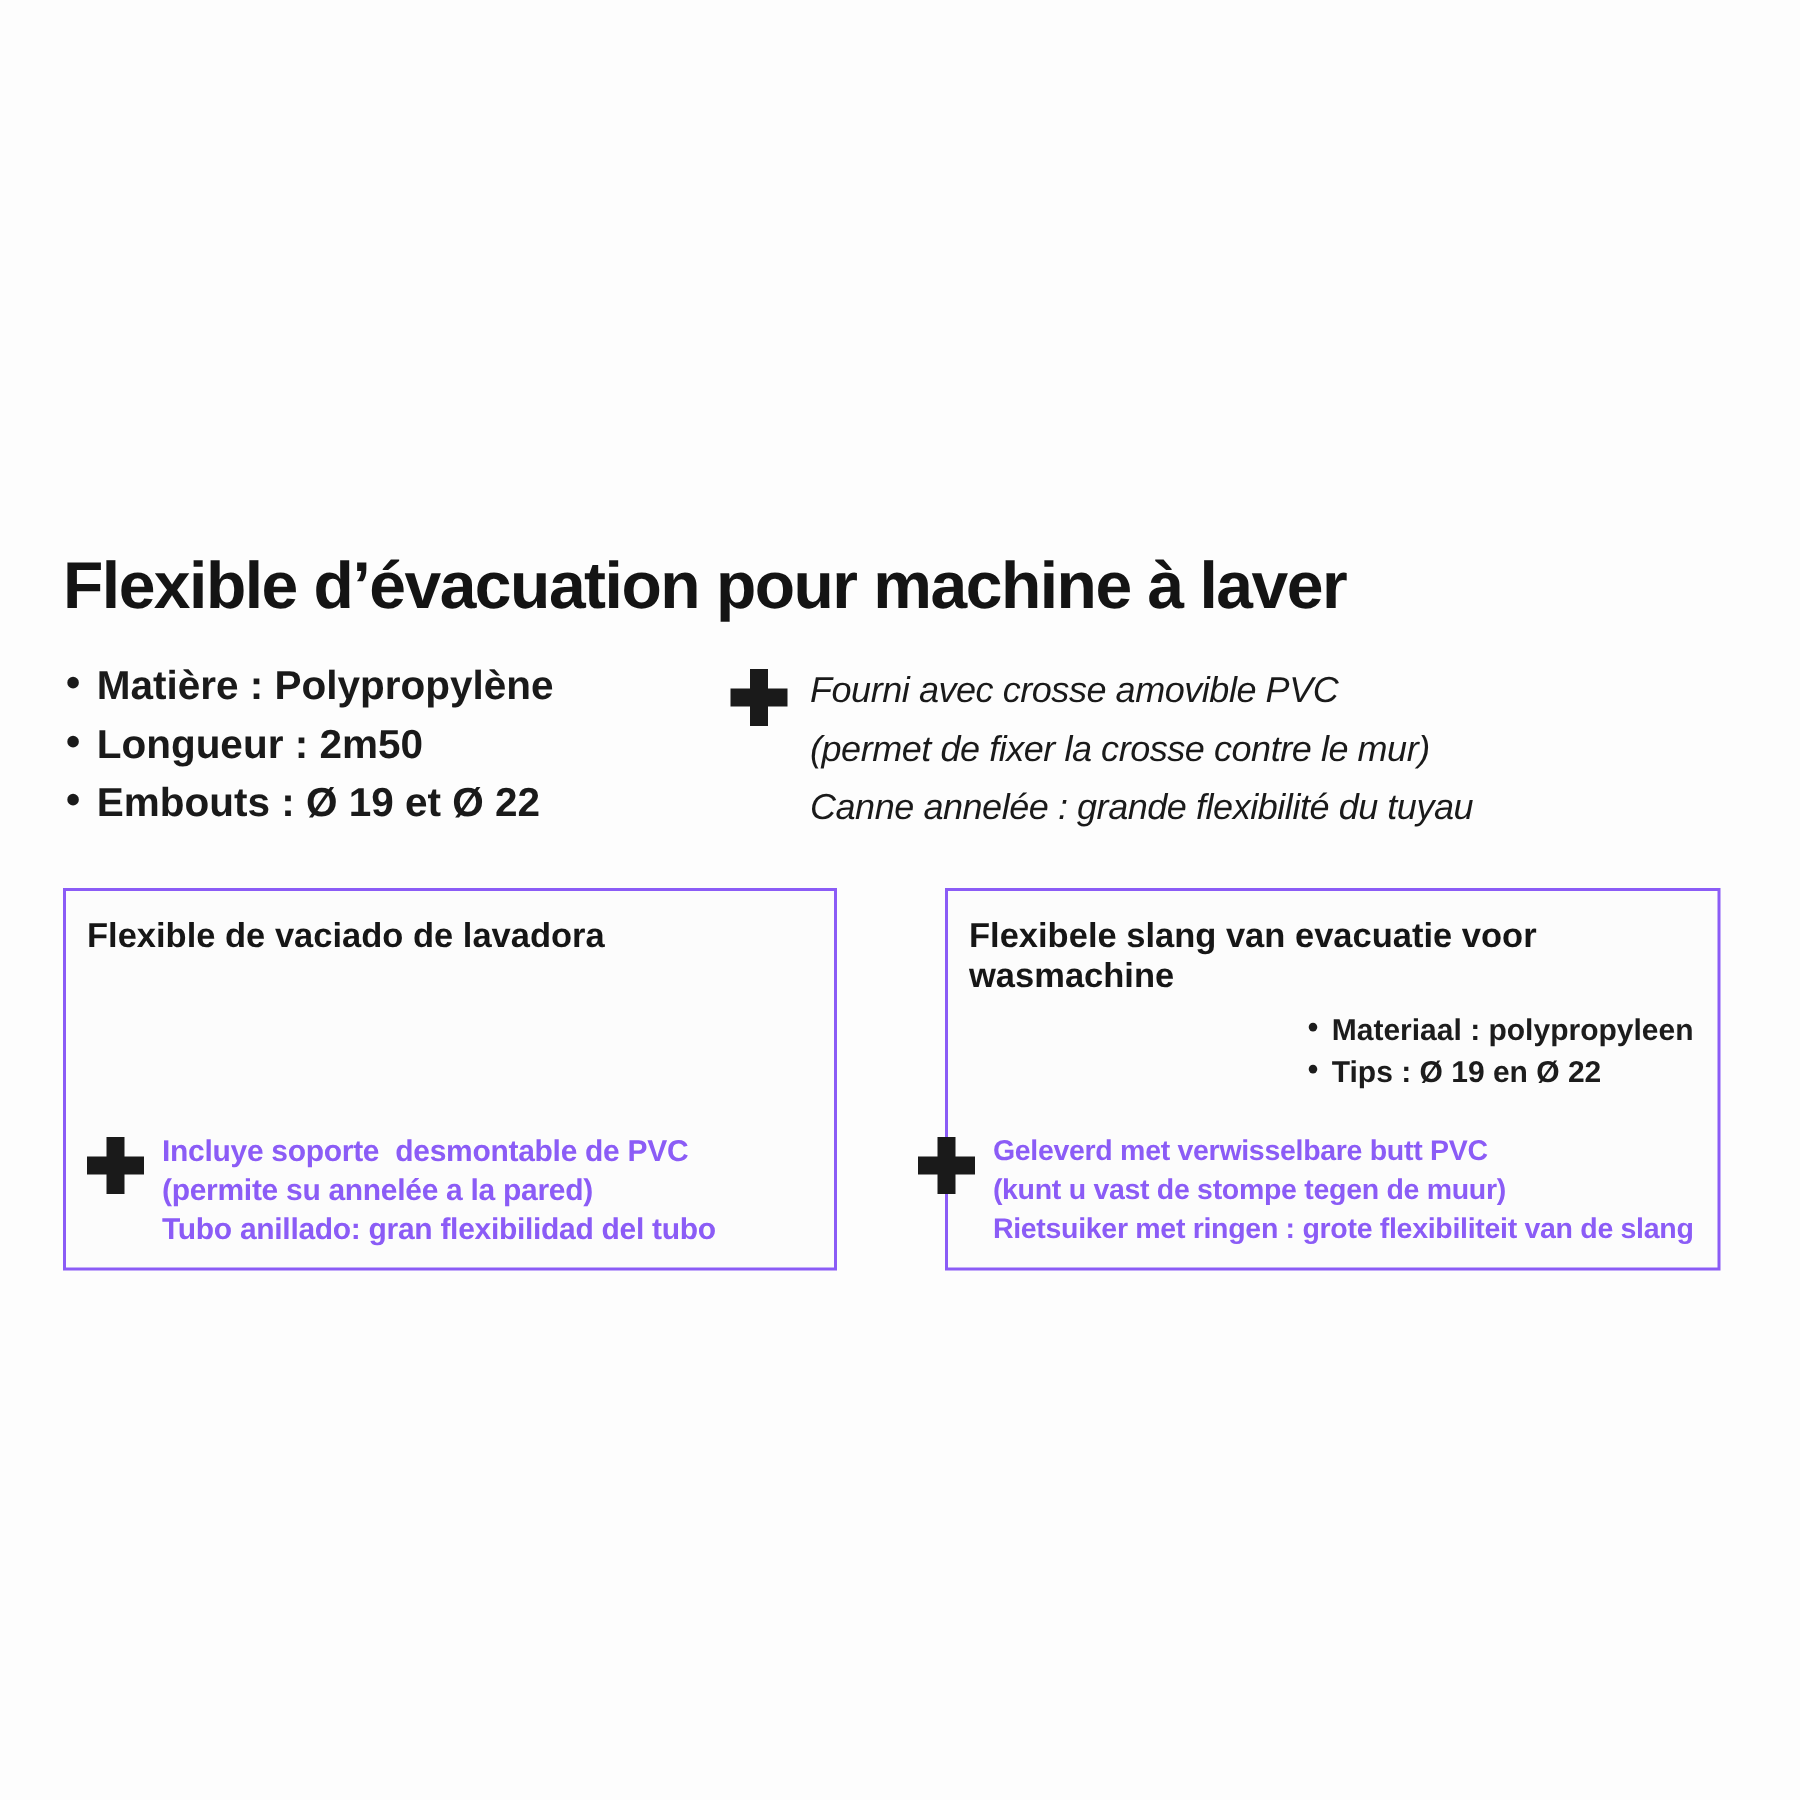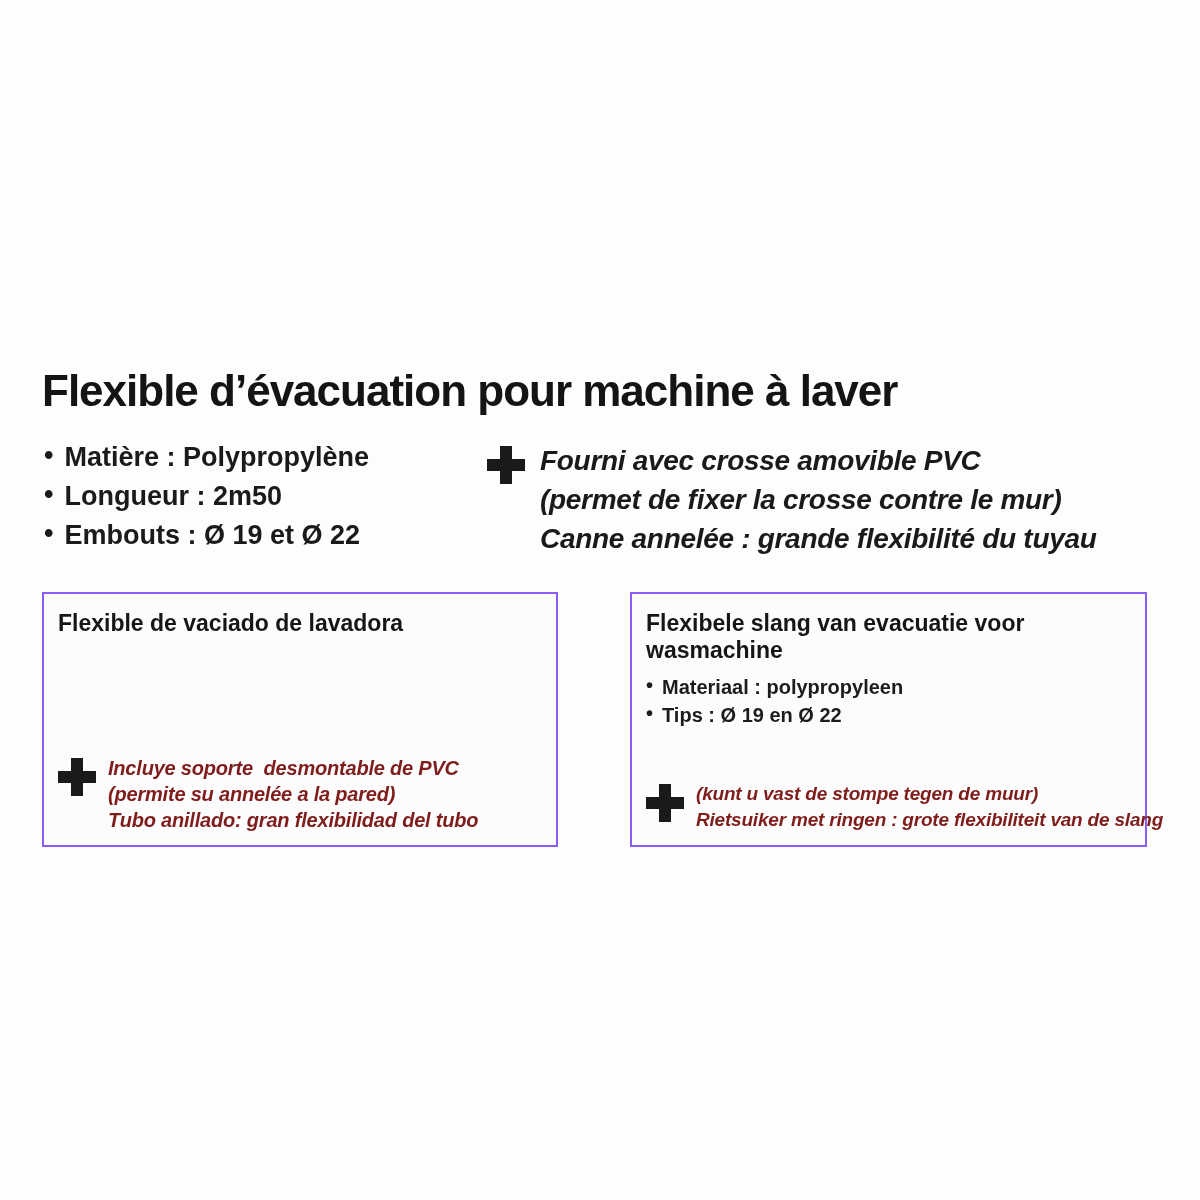--- a/index.html
+++ b/index.html
@@ -70,43 +70,43 @@
   
   .fr-feature {
     position: absolute;
     left: 487px;
     top: 441px;
     display: flex;
     align-items: flex-start;
   }
   .fr-feature .plus { margin-top: 5px; margin-right: 15px; }
   .fr-feature .feature-lines {
-    font-size: 28px;
-    font-weight: 700;
+    font-size: 24px;
+    font-weight: 400;
     font-style: italic;
     line-height: 39px;
     letter-spacing: -0.3px;
     color: #1a1a1a;
   }
   .feature-line { white-space: pre; }
 
   
   .lang-box {
     position: absolute;
     top: 592px;
     height: 255px;
     border: 2px solid #8b5cf6;
     background: #fcfcfc;
     box-sizing: border-box;
     padding: 16px 16px 12px 14px;
     display: flex;
     flex-direction: column;
   }
   .box-es { left: 42px;  width: 516px; }
-  .box-nl { left: 630px; width: 517px; }
+  .box-nl { left: 630px; width: 517px; align-items: flex-end; }
 
   .box-heading {
     font-size: 23px;
     font-weight: 700;
     line-height: 27px;
     color: #161616;
     margin-bottom: 9px;
   }
   .box-bullets {
     font-size: 20px;
@@ -119,24 +119,23 @@
 
   .box-feature {
     margin-top: auto;
     display: flex;
     align-items: flex-start;
   }
   .box-feature .plus { margin-top: 3px; margin-right: 12px; }
   .box-feature .feature-lines {
     font-size: 20px;
     font-weight: 700;
-    font-style: italic;
     line-height: 26px;
     letter-spacing: -0.2px;
-    color: #7f1d1d;
+    color: #8b5cf6;
   }
   .box-nl .box-feature .feature-lines { font-size: 19px; }
 </style>
 </head>
 <body>
 
 <div class="sheet">
 
   <div class="page-title">Flexible d’évacuation pour machine à laver</div>
 
@@ -169,19 +168,20 @@
 
   <div class="lang-box box-nl">
     <div class="box-heading">Flexibele slang van evacuatie voor wasmachine</div>
     <div class="box-bullets">
       <div class="bullet-row"><span class="bullet-dot">•</span><span>Materiaal : polypropyleen</span></div>
       <div class="bullet-row"><span class="bullet-dot">•</span><span>Tips : Ø 19 en Ø 22</span></div>
     </div>
     <div class="box-feature">
       <span class="plus"></span>
       <div class="feature-lines">
+        <div class="feature-line">Geleverd met verwisselbare butt PVC</div>
         <div class="feature-line">(kunt u vast de stompe tegen de muur)</div>
         <div class="feature-line">Rietsuiker met ringen : grote flexibiliteit van de slang</div>
       </div>
     </div>
   </div>
 
 </div>
 
 </body></html>

